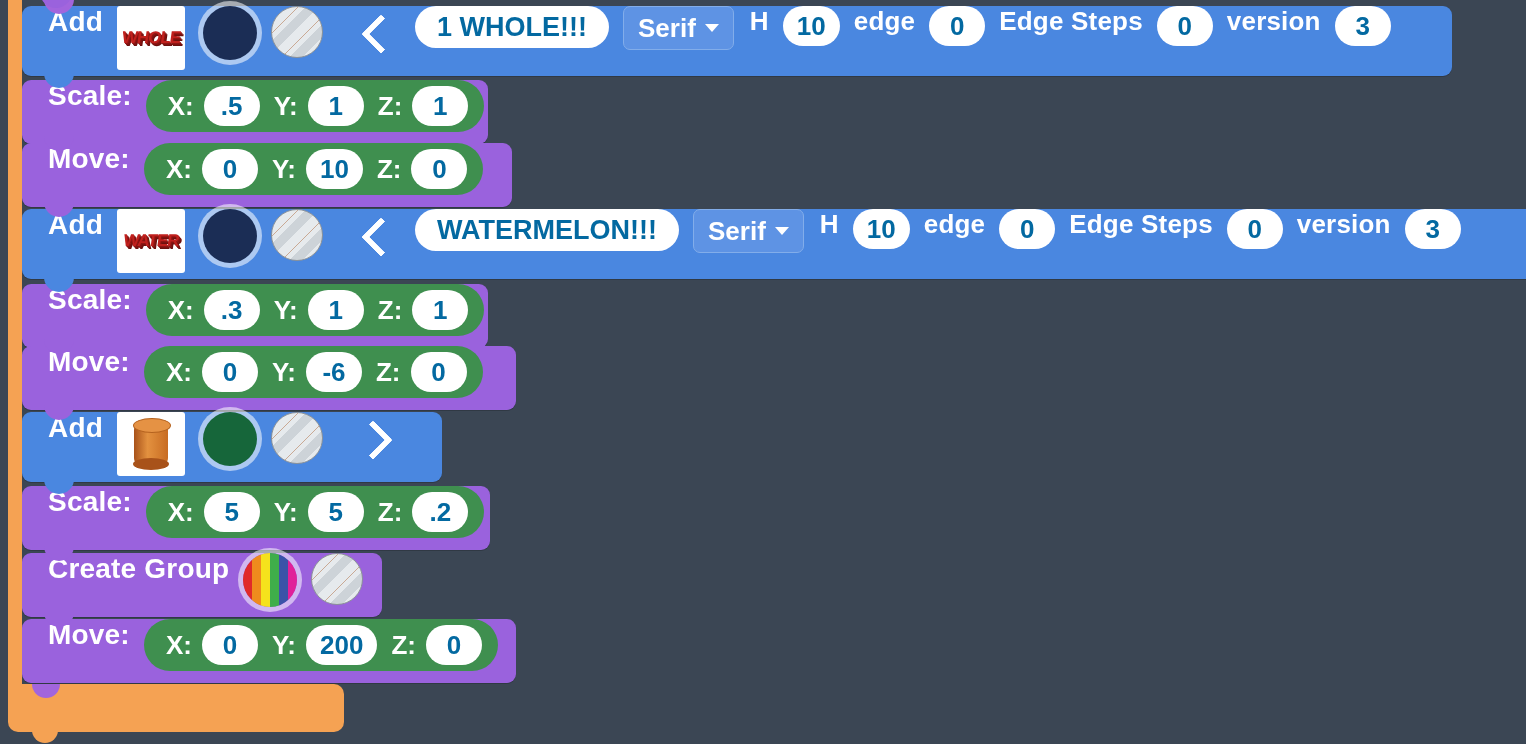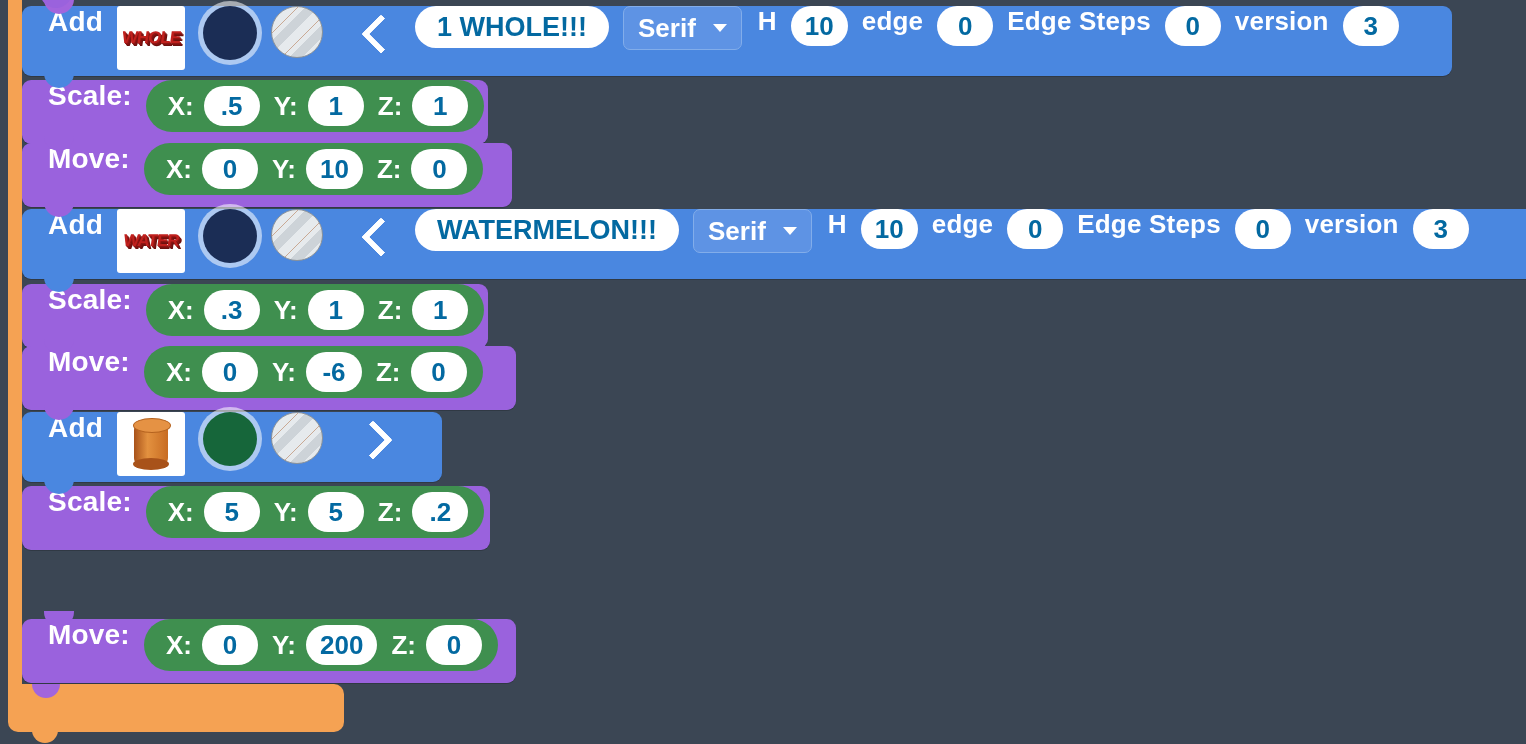--- a/index.html
+++ b/index.html
@@ -237,21 +237,21 @@
     color: #ffffff;
     border-radius: 7px;
     font-size: 26px;
     font-weight: bold;
     height: 44px;
     line-height: 42px;
     padding: 0 14px;
     margin: 0 8px;
     display: flex;
     align-items: center;
-    gap: 17px;
+    gap: 9px;
     flex: 0 0 auto;
     cursor: pointer;
   }
   .caret {
     width: 0; height: 0;
     border-left: 7px solid transparent;
     border-right: 7px solid transparent;
     border-top: 8px solid #ffffff;
   }
 
@@ -414,20 +414,33 @@
     <div class="green-slot">
       <span class="axis">X:</span>
       <div class="field field-num">5</div>
       <span class="axis">Y:</span>
       <div class="field field-num">5</div>
       <span class="axis">Z:</span>
       <div class="field field-num">.2</div>
     </div>
   </div>
 
+  <div class="block block-purple from-purple" style="left:22px; top:553px; width:360px;">
+    <div class="notch-top"></div>
+    <span class="lbl lbl-block">Create Group</span>
+    <div class="swatch swatch-rainbow">
+      <i style="background:#e02a2a"></i>
+        <i style="background:#ef8b1d"></i>
+        <i style="background:#f5e21c"></i>
+        <i style="background:#3fae4a"></i>
+        <i style="background:#3b53a8"></i>
+        <i style="background:#e0219a"></i>
+    </div>
+    <div class="texture"></div>
+  </div>
 
   <div class="block block-purple from-purple" style="left:22px; top:619px; width:494px;">
     <div class="notch-top"></div>
     <span class="lbl lbl-block">Move:</span>
     <div class="green-slot">
       <span class="axis">X:</span>
       <div class="field field-num">0</div>
       <span class="axis">Y:</span>
       <div class="field field-num">200</div>
       <span class="axis">Z:</span>

